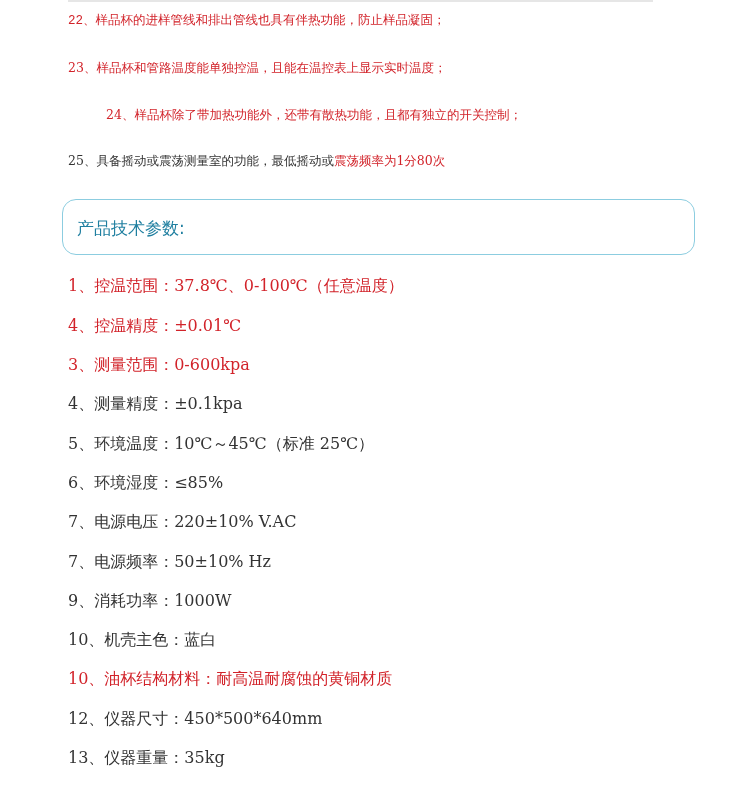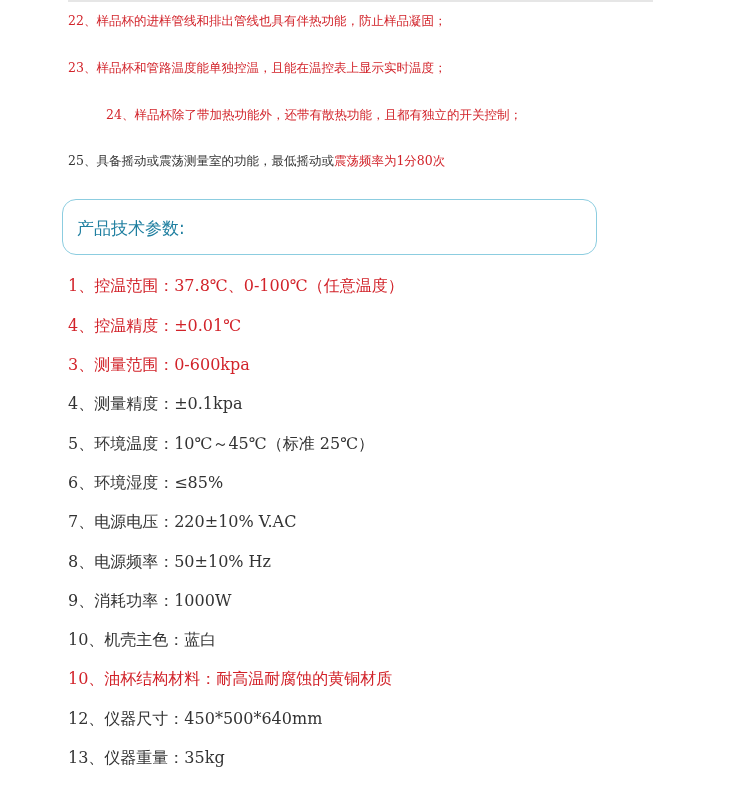--- a/index.html
+++ b/index.html
@@ -4,44 +4,44 @@
   <style>
     html, body { margin: 0; padding: 0; background: #ffffff; }
     body { width: 750px; height: 805px; position: relative; overflow: hidden;
            font-family: "DejaVu Serif", "Liberation Serif", serif; }
     .top-rule { position: absolute; left: 68px; top: 0; width: 585px; height: 2px; background: #e6e6e6; }
     .line { position: absolute; left: 68px; white-space: nowrap; font-size: 13px; line-height: 16px; }
     .feat { font-size: 12.5px; }
     .red { color: #d2232a; }
     .dark { color: #333333; }
     .spec { font-size: 16px; line-height: 18px; }
-    .title-box { position: absolute; left: 62px; top: 199px; width: 535px; height: 56px;
+    .title-box { position: absolute; left: 62px; top: 199px; width: 633px; height: 56px;
                  border: 1.5px solid #8ccde0; border-radius: 14px; box-sizing: border-box; }
     .title-text { position: absolute; left: 14px; top: 18px; font-size: 17px; line-height: 20px;
                   color: #1f7fa0; font-family: "DejaVu Sans", "Liberation Sans", sans-serif; }
   </style>
 </head>
 <body>
 
 <div class="top-rule"></div>
 
-<div class="line feat red" style="top:13px;">22、样品杯的进样管线和排出管线也具有伴热功能，防止样品凝固；</div>
+<div class="line feat red" style="top:13px;font-family:Liberation Mono, monospace;">22、样品杯的进样管线和排出管线也具有伴热功能，防止样品凝固；</div>
 <div class="line feat red" style="top:60px;">23、样品杯和管路温度能单独控温，且能在温控表上显示实时温度；</div>
 <div class="line feat red" style="top:107px;margin-left:38px;">24、样品杯除了带加热功能外，还带有散热功能，且都有独立的开关控制；</div>
 <div class="line feat dark" style="top:153px;text-align:center;"><span>25、具备摇动或震荡测量室的功能，最低摇动或</span><span class="red">震荡频率为1分80次</span></div>
 
 <div class="title-box">
   <div class="title-text">产品技术参数:</div>
 </div>
 
 <div class="line spec red" style="top:277px;">1、控温范围：37.8℃、0-100℃（任意温度）</div>
 <div class="line spec red" style="top:317px;">4、控温精度：±0.01℃</div>
 <div class="line spec red" style="top:356px;">3、测量范围：0-600kpa</div>
 <div class="line spec dark" style="top:395px;">4、测量精度：±0.1kpa</div>
 <div class="line spec dark" style="top:435px;">5、环境温度：10℃～45℃（标准 25℃）</div>
 <div class="line spec dark" style="top:474px;">6、环境湿度：≤85%</div>
 <div class="line spec dark" style="top:513px;">7、电源电压：220±10% V.AC</div>
-<div class="line spec dark" style="top:553px;">8、电源频率：50±10% Hz</div>
+<div class="line spec dark" style="top:553px;">7、电源频率：50±10% Hz</div>
 <div class="line spec dark" style="top:592px;">9、消耗功率：1000W</div>
 <div class="line spec dark" style="top:631px;">10、机壳主色：蓝白</div>
 <div class="line spec red" style="top:670px;">10、油杯结构材料：耐高温耐腐蚀的黄铜材质</div>
 <div class="line spec dark" style="top:710px;">12、仪器尺寸：450*500*640mm</div>
 <div class="line spec dark" style="top:749px;">13、仪器重量：35kg</div>
 
 </body></html>

